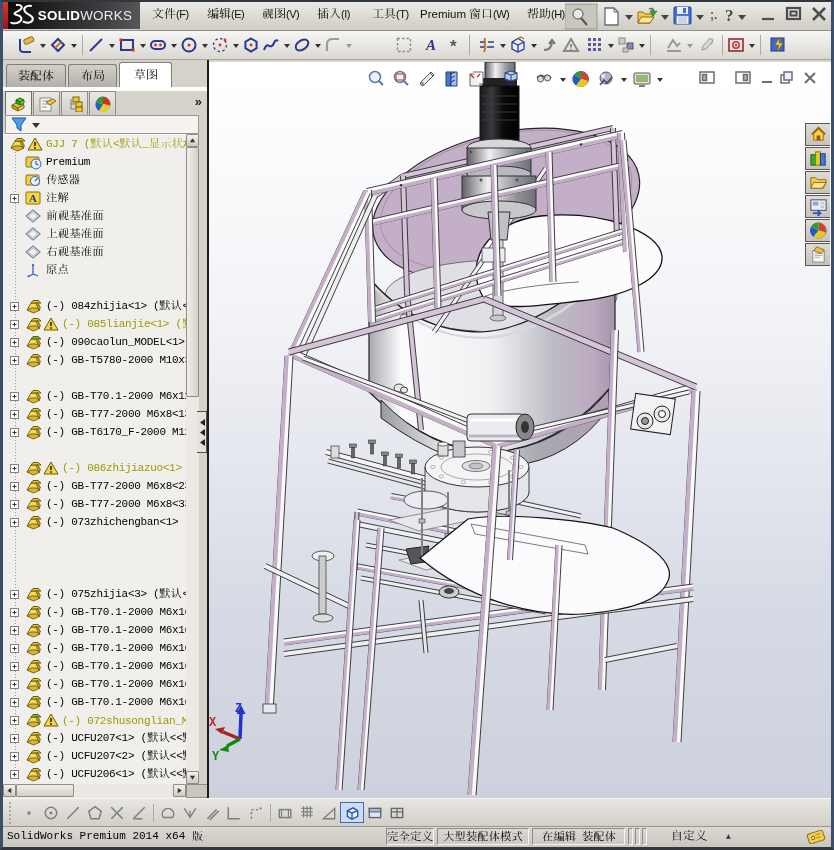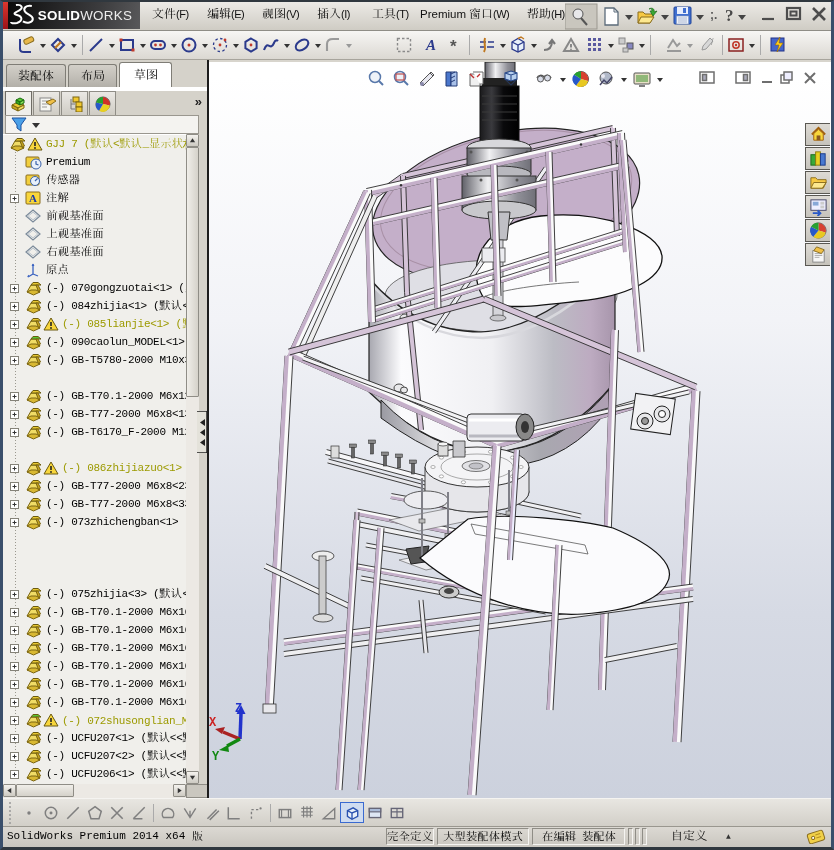--- a/index.html
+++ b/index.html
@@ -626,39 +626,20 @@
         <div style="width:21px;flex:none"></div>
         <svg width="19" height="18" viewBox="0 0 19 18" style="flex:none">
           <path d="M9,3 v10 M9,13 l-5,3 M9,13 l5,2" fill="none" stroke="#3a62c0" stroke-width="1.3"></path>
           <path d="M7.5,5 L9,2.5 L10.5,5 Z M5.5,15 l-2.3,1.3 1,-2.6 z" fill="#3a62c0"></path>
         </svg>
         <div style="width:3px"></div>
         <svg class="k" width="23" height="11.5" viewBox="0 0 2000 1000" style="overflow:visible">
           <g transform="translate(0,830)" fill="#000">
             <use href="#g539F" x="0"></use>
             <use href="#g70B9" x="1000"></use>
-          </g>
-        </svg>
-      </div>
-      <div class="trow" style="top:144px">
-        <svg width="21" height="18" viewBox="0 0 21 18" style="flex:none">
-          <rect x="7.5" y="5.5" width="8" height="8" fill="#fff" stroke="#848278"></rect>
-          <path d="M9.5,9.5 h4 M11.5,7.5 v4" stroke="#333" stroke-width="1"></path>
-        </svg>
-        <svg width="19" height="18" viewBox="0 0 19 18" style="flex:none">
-          <path d="M3,13 l4,-7 5,0 4,7 z" fill="#f0dc66" stroke="#7a6410"></path>
-          <path d="M3,13 l4,-2 5,0 4,2 -6.5,3 z" fill="#d8b832" stroke="#7a6410"></path>
-          <path d="M7,6 l2,-2.5 5,0 3,2.5 -5,0 z" fill="#e8c832" stroke="#6a5a10"></path>
-          <path d="M14,6 l2.5,5 -2,1.5 -2.5,-6.5 z" fill="#c8a822" stroke="#7a6410"></path>
-        </svg>
-        <div style="width:3px"></div>
-        <span style="color:#000">(-) 070gongzuotai&lt;1&gt; (</span>
-        <svg class="k" width="12" height="11.5" viewBox="0 0 1000 1000" style="overflow:visible">
-          <g transform="translate(0,830)" fill="#000">
-            <use href="#g9ED8" x="0"></use>
           </g>
         </svg>
       </div>
       <div class="trow" style="top:162px">
         <svg width="21" height="18" viewBox="0 0 21 18" style="flex:none">
           <rect x="7.5" y="5.5" width="8" height="8" fill="#fff" stroke="#848278"></rect>
           <path d="M9.5,9.5 h4 M11.5,7.5 v4" stroke="#333" stroke-width="1"></path>
         </svg>
         <svg width="19" height="18" viewBox="0 0 19 18" style="flex:none">
           <path d="M3,13 l4,-7 5,0 4,7 z" fill="#f0dc66" stroke="#7a6410"></path>

